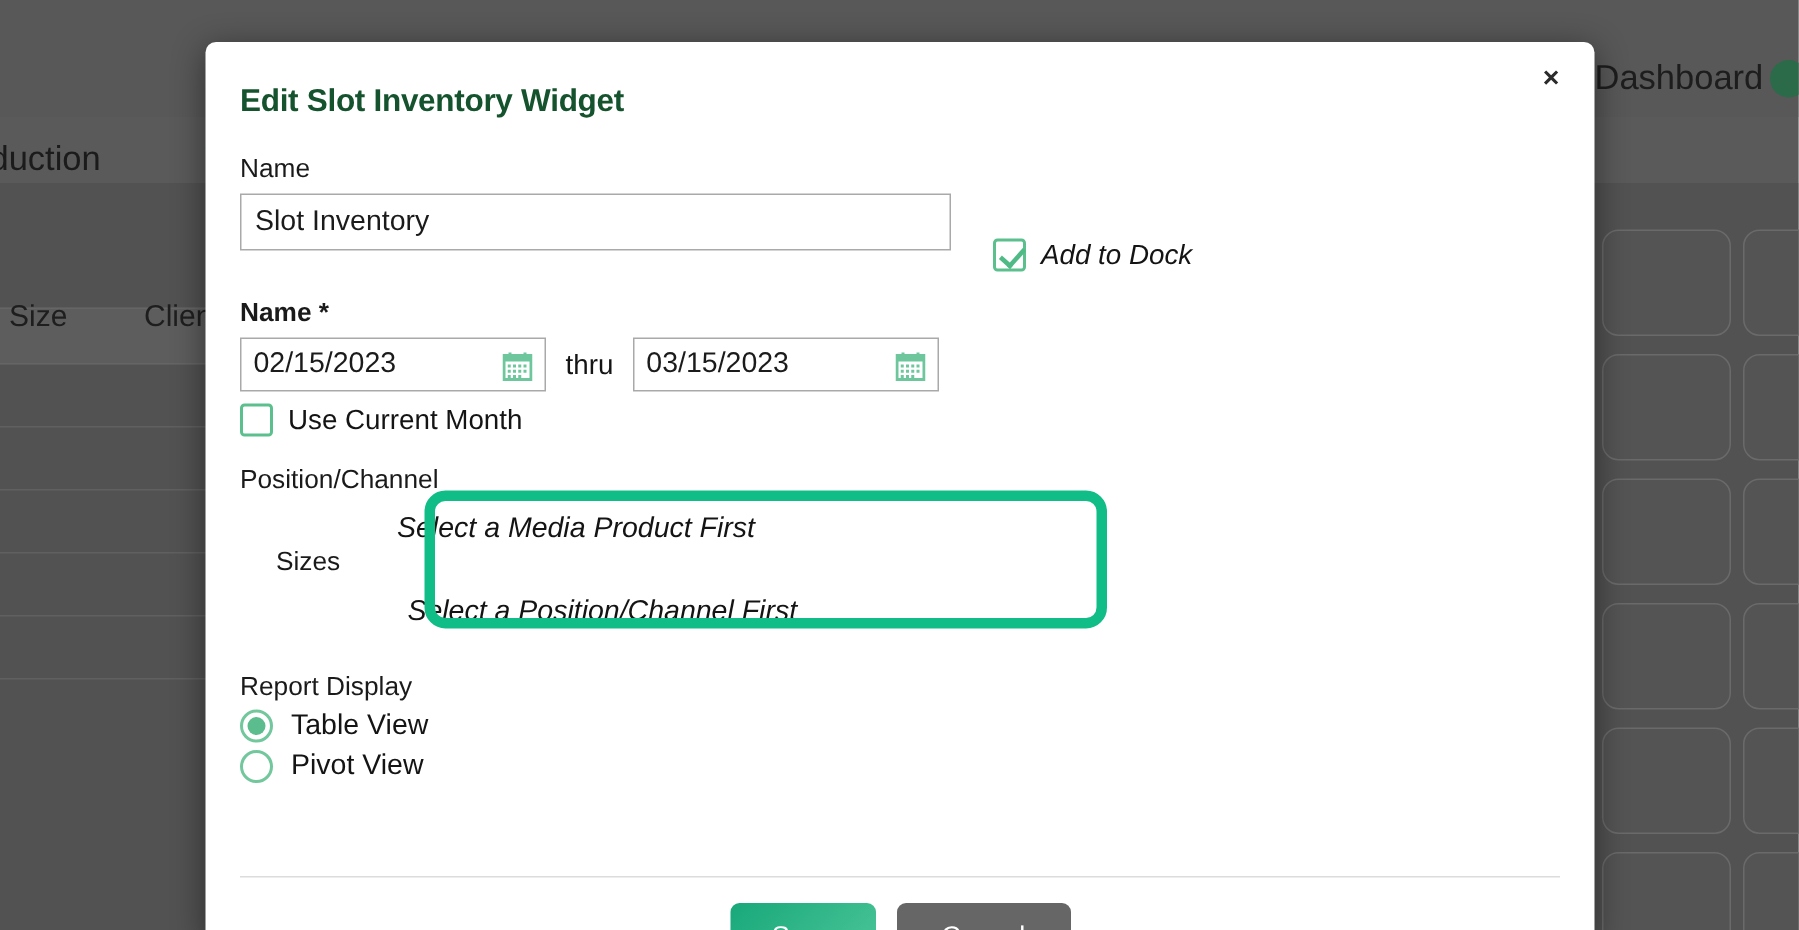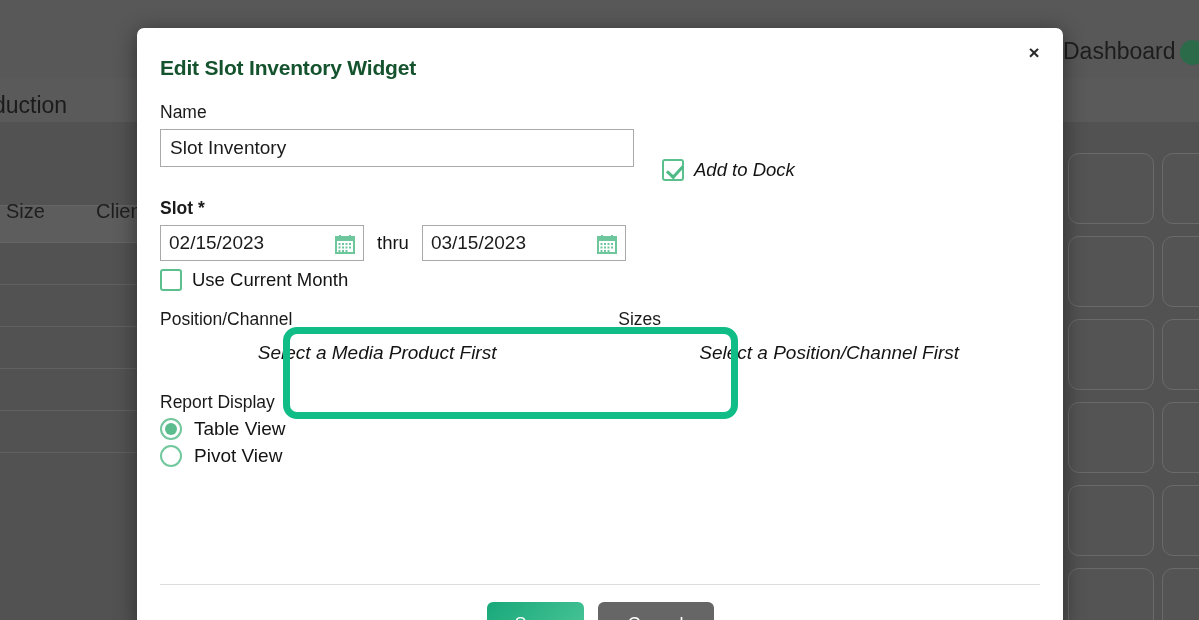--- a/index.html
+++ b/index.html
@@ -167,21 +167,21 @@
   }
   .select-box.plain { border-color: #b4b4b4; }
   .select-value { font-size: 19px; color: #1b1b1b; }
   .chev {
     width: 13px; height: 13px;
     border: solid #2b2b2b; border-width: 0 2px 2px 0;
     transform: rotate(45deg) translate(-3px,-3px);
   }
 
   
-  .pos-row { display: flex; margin-top: 18px; }
+  .pos-row { display: flex; margin-top: 18px; flex-direction: column; }
   .sub-label { font-size: 17.5px; color: #1a1a1a; }
   .hint {
     font-size: 19px; font-style: italic; color: #141414;
     margin-top: 12px;
     text-align: center;
   }
 
   
   .report-block { margin-top: 28px; }
   .radio-line { display: flex; align-items: center; margin-top: 5px; }
@@ -265,21 +265,21 @@
       <div class="name-row">
         <input class="text-input" type="text" value="Slot Inventory" style="">
         <div class="dock-wrap">
           <div class="cb checked"></div>
           <span class="cb-label">Add to Dock</span>
         </div>
       </div>
     </div>
 
     <div class="date-block">
-      <span class="field-label bold">Slot *</span>
+      <span class="field-label bold">Name *</span>
       <div class="date-fields">
         <div class="date-input-wrap">
           <input class="date-input" type="text" value="02/15/2023" style="">
           <svg class="cal-icon" viewBox="0 0 20 20">
             <rect x="1" y="3" width="18" height="16" fill="none" stroke="#6ec79c" stroke-width="2"></rect>
             <rect x="1" y="3" width="18" height="4" fill="#6ec79c"></rect>
             <line x1="5" y1="1" x2="5" y2="5" stroke="#6ec79c" stroke-width="2"></line>
             <line x1="15" y1="1" x2="15" y2="5" stroke="#6ec79c" stroke-width="2"></line>
             <g fill="#6ec79c">
               <rect x="3.5" y="9" width="2" height="2"></rect>

